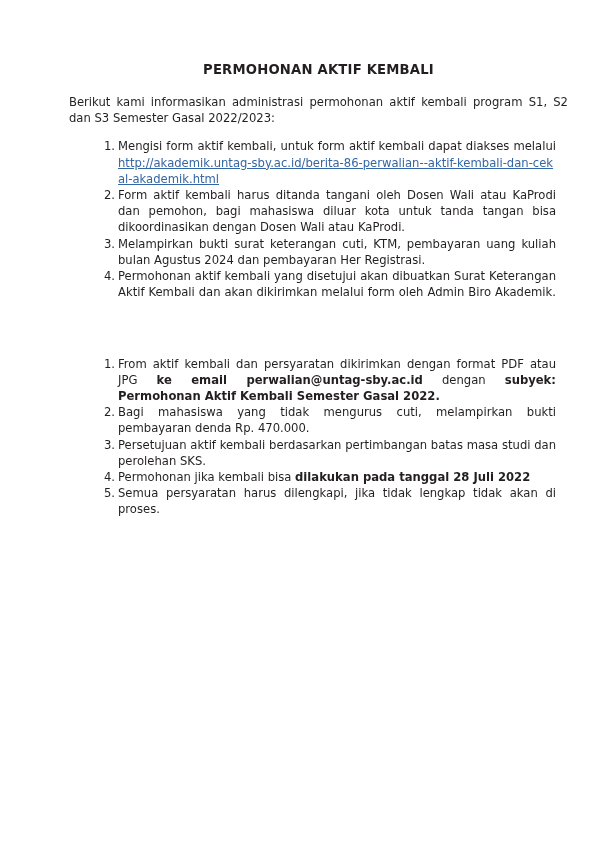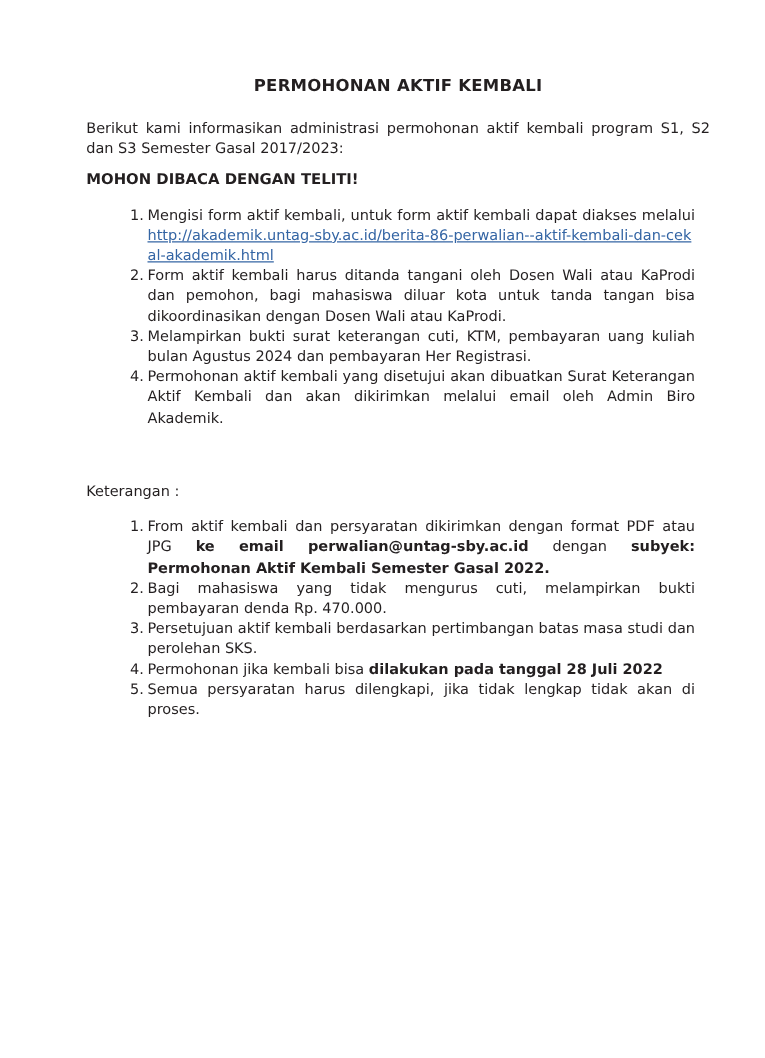--- a/index.html
+++ b/index.html
@@ -111,42 +111,40 @@
   .block-gap-lg { height: 22px; }
 </style>
 </head>
 <body>
 
 <div id="page">
   <div class="content">
 
     <h1 class="doc-title">PERMOHONAN AKTIF KEMBALI</h1>
 
-    <p class="para gap-after">Berikut kami informasikan administrasi permohonan aktif kembali program S1, S2 dan S3 Semester Gasal 2017/2023:</p>
+    <p class="para gap-after">Berikut kami informasikan administrasi permohonan aktif kembali program S1, S2 dan S3 Semester Gasal 2022/2023:</p>
 
-    <p class="strong-head">MOHON DIBACA DENGAN TELITI!</p>
 
     <ol class="num-list">
         <li>
           <span class="li-body"><span>Mengisi form aktif kembali, untuk form aktif kembali dapat diakses melalui </span><a class="doc-link" href="#">http://akademik.untag-sby.ac.id/berita-86-perwalian--aktif-kembali-dan-cekal-akademik.html</a></span>
         </li>
         <li>
           <span class="li-body"><span>Form aktif kembali harus ditanda tangani oleh Dosen Wali atau KaProdi dan pemohon, bagi mahasiswa diluar kota untuk tanda tangan bisa dikoordinasikan dengan Dosen Wali atau KaProdi.</span></span>
         </li>
         <li>
           <span class="li-body"><span>Melampirkan bukti surat keterangan cuti, KTM, pembayaran uang kuliah bulan Agustus 2024 dan pembayaran Her Registrasi.</span></span>
         </li>
         <li>
-          <span class="li-body"><span>Permohonan aktif kembali yang disetujui akan dibuatkan Surat Keterangan Aktif Kembali dan akan dikirimkan melalui email oleh Admin Biro Akademik.</span></span>
+          <span class="li-body"><span>Permohonan aktif kembali yang disetujui akan dibuatkan Surat Keterangan Aktif Kembali dan akan dikirimkan melalui form oleh Admin Biro Akademik.</span></span>
         </li>
       </ol>
 
     <div class="block-gap-md"></div>
 
-    <p class="label-line">Keterangan :</p>
 
     <ol class="num-list">
         <li>
           <span class="li-body"><span>From aktif kembali dan persyaratan dikirimkan dengan format PDF atau JPG </span><span class="b">ke email perwalian@untag-sby.ac.id</span><span> dengan </span><span class="b">subyek: Permohonan Aktif Kembali Semester Gasal 2022.</span></span>
         </li>
         <li>
           <span class="li-body"><span>Bagi mahasiswa yang tidak mengurus cuti, melampirkan bukti pembayaran denda Rp. 470.000.</span></span>
         </li>
         <li>
           <span class="li-body"><span>Persetujuan aktif kembali berdasarkan pertimbangan batas masa studi dan perolehan SKS.</span></span>

